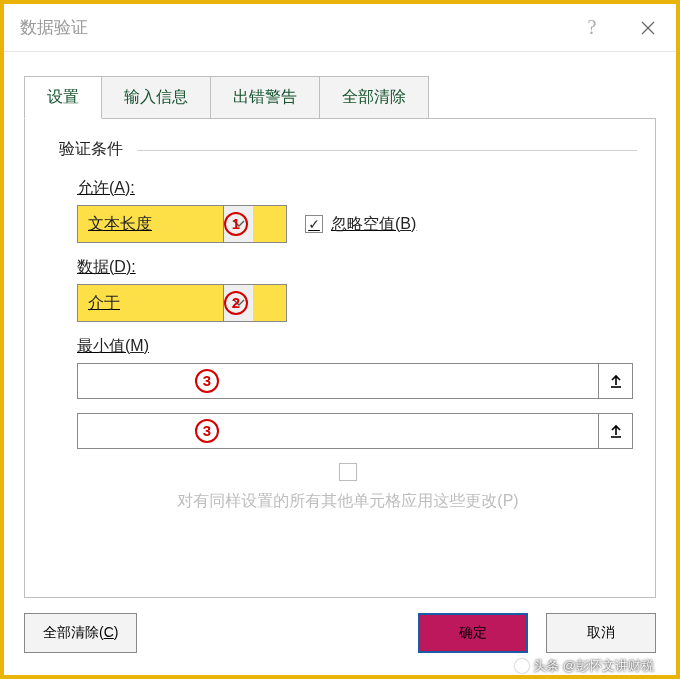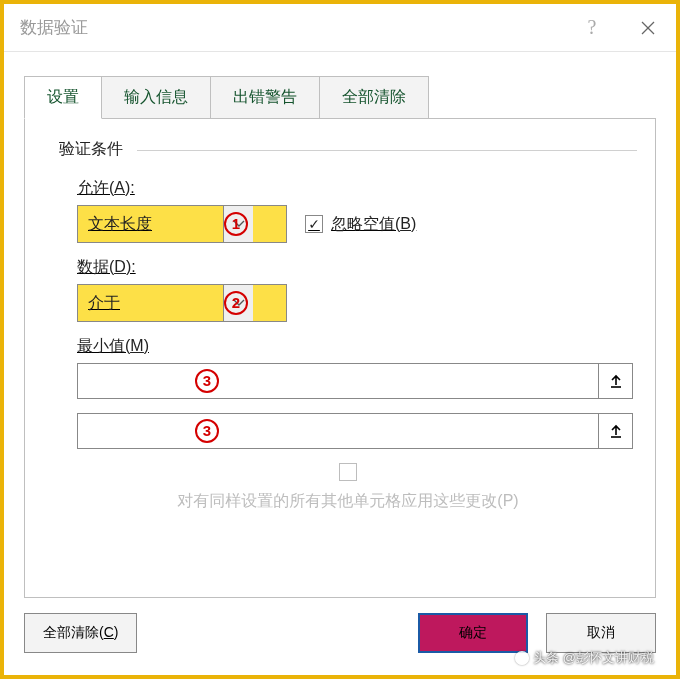--- a/index.html
+++ b/index.html
@@ -217,21 +217,21 @@
   }
   .btn.primary {
     border: 2px solid #1b5aa6;
     background: #be185d;
   }
   .footer .spacer { flex: 1; }
   .footer .btn + .btn { margin-left: 18px; }
   .watermark {
     position: absolute;
     right: 22px;
-    bottom: 8px;
+    bottom: 0;
     font-size: 13px;
     color: rgba(255,255,255,0.9);
     text-shadow: 0 0 3px rgba(0,0,0,0.6), 0 0 2px rgba(0,0,0,0.6);
     display: flex;
     align-items: center;
     gap: 4px;
     pointer-events: none;
   }
   .watermark .logo {
     width: 14px; height: 14px; border-radius: 50%;

